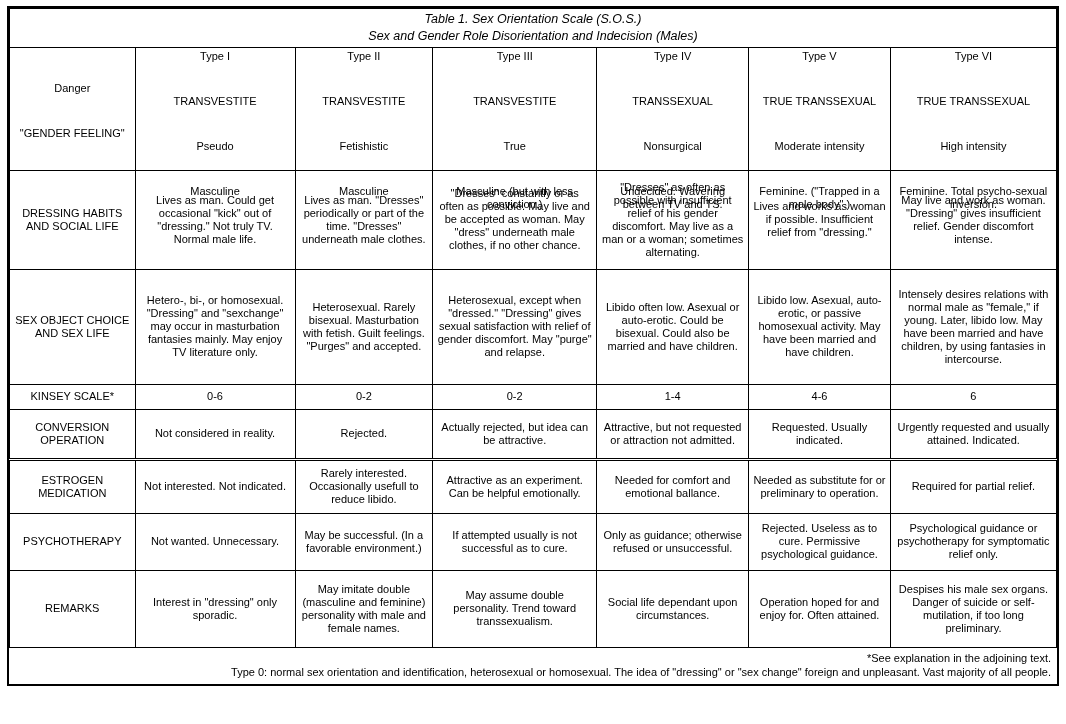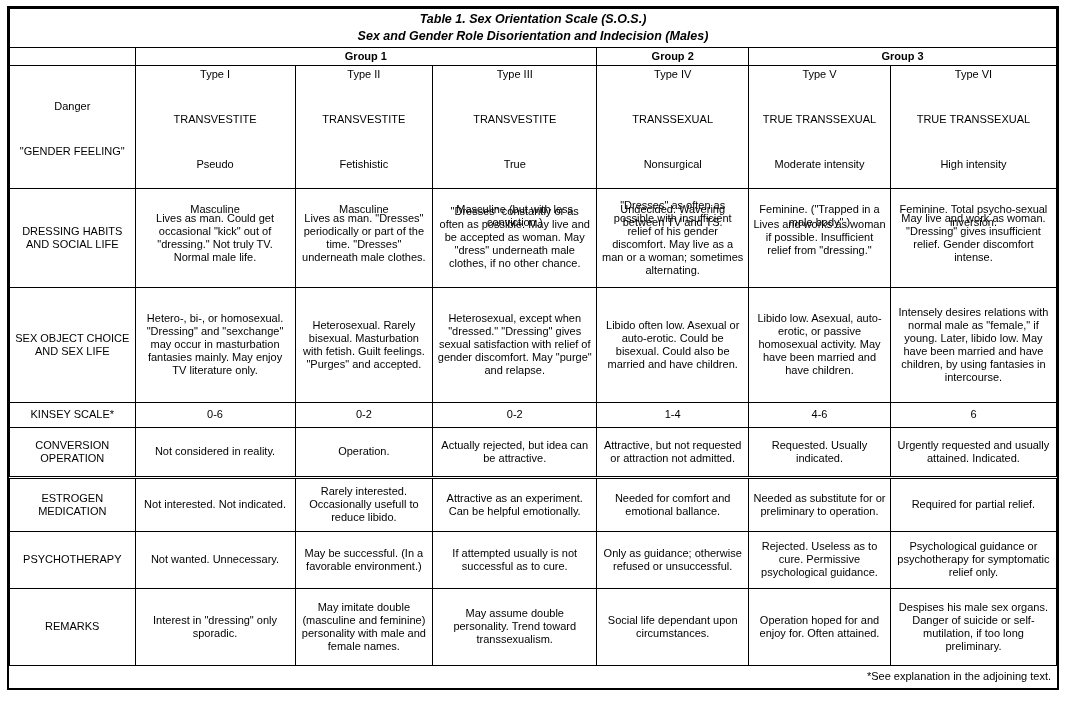--- a/index.html
+++ b/index.html
@@ -27,21 +27,21 @@
     vertical-align: middle;
     font-size: 11px;
     line-height: 1.18;
     padding: 2px 4px;
     word-wrap: break-word;
   }
   td.title-cell {
     padding: 4px 4px 5px 4px;
   }
   .title-line {
-    font-weight: bold;
+    font-weight: normal;
     font-style: italic;
     font-size: 12.5px;
     line-height: 1.35;
   }
   td.group-cell {
     font-weight: bold;
     font-size: 11.5px;
     padding: 3px 4px;
   }
   td.hdr-cell { padding: 0 3px; }
@@ -84,26 +84,20 @@
     </colgroup>
 
     <tbody>
         <tr>
       <td colspan="7" class="title-cell">
         <div class="title-line">Table 1. Sex Orientation Scale (S.O.S.)</div>
         <div class="title-line">Sex and Gender Role Disorientation and Indecision (Males)</div>
       </td>
     </tr>
 
-    <tr>
-      <td></td>
-      <td colspan="3" class="group-cell">Group 1</td>
-      <td class="group-cell">Group 2</td>
-      <td colspan="2" class="group-cell">Group 3</td>
-    </tr>
 
     <tr>
       <td class="hdr-cell">
         <div class="hdr-stack">
           <div></div>
           <div>Danger</div>
           <div>"GENDER FEELING"</div>
           <div></div>
         </div>
       </td>
@@ -183,21 +177,21 @@
       <td>0-2</td>
       <td>0-2</td>
       <td>1-4</td>
       <td>4-6</td>
       <td>6</td>
     </tr>
 
     <tr class="r-conversion">
       <td>CONVERSION OPERATION</td>
       <td>Not considered in reality.</td>
-      <td>Operation.</td>
+      <td>Rejected.</td>
       <td>Actually rejected, but idea can be attractive.</td>
       <td>Attractive, but not requested or attraction not admitted.</td>
       <td>Requested. Usually indicated.</td>
       <td>Urgently requested and usually attained. Indicated.</td>
     </tr>
 
     <tr class="r-estrogen">
       <td>ESTROGEN MEDICATION</td>
       <td>Not interested. Not indicated.</td>
       <td>Rarely interested. Occasionally usefull to reduce libido.</td>
@@ -224,14 +218,15 @@
       <td>May assume double personality. Trend toward transsexualism.</td>
       <td>Social life dependant upon circumstances.</td>
       <td>Operation hoped for and enjoy for. Often attained.</td>
       <td>Despises his male sex organs. Danger of suicide or self-mutilation, if too long preliminary.</td>
     </tr>
   </tbody>
     </table>
 
   <div class="footnotes">
     <div>*See explanation in the adjoining text.</div>
+    <div>Type 0: normal sex orientation and identification, heterosexual or homosexual. The idea of "dressing" or "sex change" foreign and unpleasant. Vast majority of all people.</div>
   </div>
 </div>
 
 </body></html>

